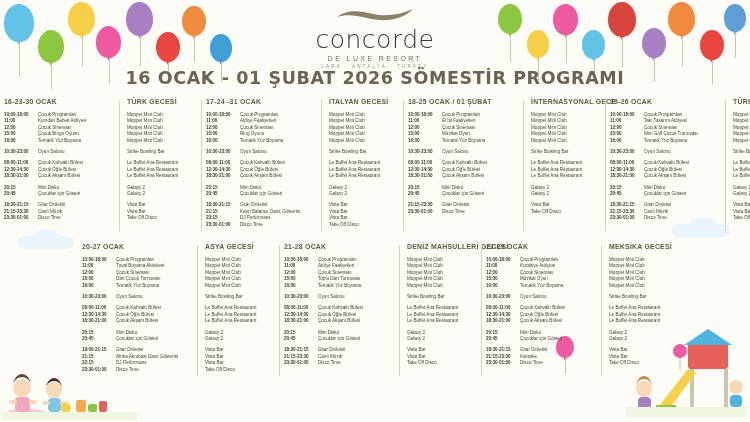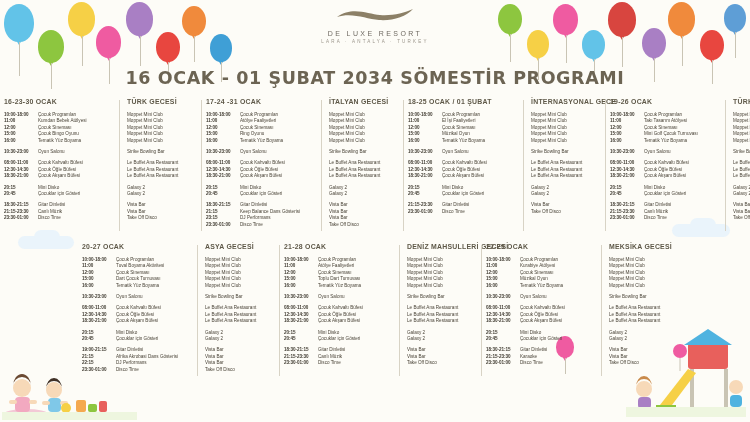--- a/index.html
+++ b/index.html
@@ -147,25 +147,26 @@
   <div class="cloud" style="left:18px;  top:236px; width:56px; height:13px;"></div>
   <div class="cloud" style="left:34px;  top:230px; width:26px; height:14px;"></div>
   <div class="cloud" style="left:672px; top:224px; width:58px; height:13px;"></div>
   <div class="cloud" style="left:690px; top:218px; width:26px; height:14px;"></div>
 </div>
 
 <div class="logo-wrap">
   <svg class="logo-swoosh" viewBox="0 0 78 14">
     <path d="M1 9 C16 -2 32 6 44 7 C56 8 68 5 77 1 C70 9 56 13 43 12 C30 11 16 4 1 9 Z" fill="#8c8067"></path>
   </svg>
+  <div class="logo-name">concorde</div>
   <div class="logo-sub1">DE LUXE RESORT</div>
   <div class="logo-sub2">LARA  ·  ANTALYA  ·  TURKEY</div>
 </div>
 
-<div class="main-title">16 OCAK - 01 ŞUBAT 2034 SÖMESTİR PROGRAMI</div>
+<div class="main-title">16 OCAK - 01 ŞUBAT 2026 SÖMESTİR PROGRAMI</div>
 
 <div class="row row1" id="row1">
     <div class="group">
       <div class="daycol">
         <div class="col-head">16-23-30 OCAK</div>
         <div class="blk">
           <div class="line">
             <span class="tm">10:00-18:00</span>
             <span class="ac">Çocuk Programları</span>
           </div>

